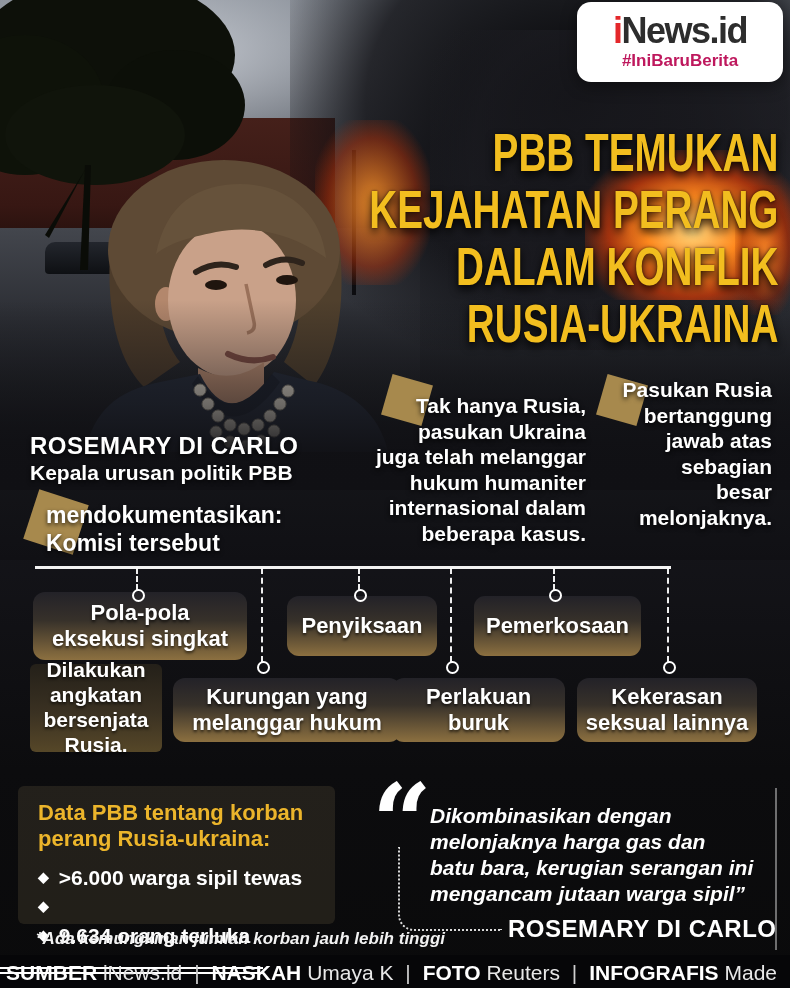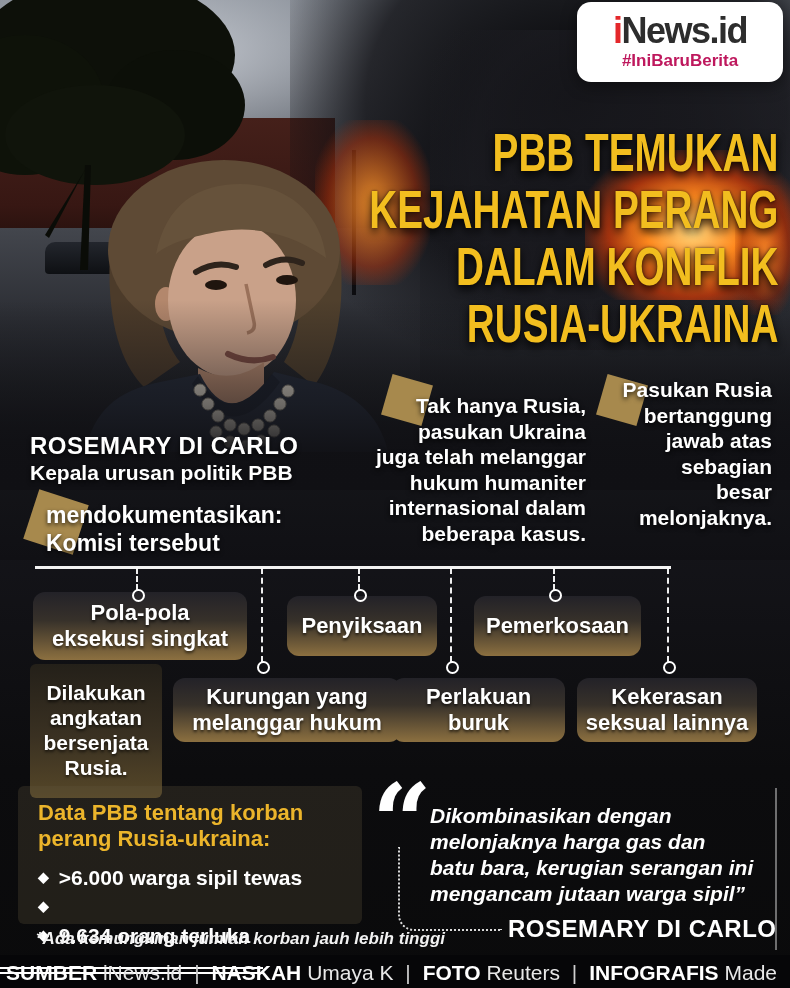--- a/index.html
+++ b/index.html
@@ -64,28 +64,28 @@
   
   .hline{position:absolute;left:35px;top:566px;width:636px;border-top:3px solid #f4f4f4;z-index:6;}
   .dashv{position:absolute;width:0;border-left:2px dashed rgba(252,252,252,.95);z-index:6;}
   .ring{position:absolute;width:9px;height:9px;border:2px solid #fff;border-radius:50%;z-index:6;background:transparent;}
   .gbox{position:absolute;z-index:5;border-radius:12px;display:flex;align-items:center;justify-content:center;
     text-align:center;font-weight:bold;font-size:22px;line-height:1.18;padding:4px 8px;box-sizing:border-box;
     background:linear-gradient(180deg,#232228 0%,#37312a 42%,#8c7040 100%);
     text-shadow:0 2px 3px rgba(0,0,0,.65);}
   .b1{left:33px;top:592px;width:214px;height:68px;}
   .b2{left:287px;top:596px;width:150px;height:60px;}
-  .b3{left:474px;top:596px;width:167px;height:60px;}
-  .sq{left:30px;top:664px;width:132px;height:134px;border-radius:6px;font-size:21px;
+  .b3{left:474px;top:596px;width:167px;height:60px;border-radius:11px;}
+  .sq{left:30px;top:664px;width:132px;height:88px;border-radius:6px;font-size:21px;
     background:linear-gradient(180deg,#242019 0%,#3a3122 55%,#564728 100%);}
   .r2a{left:173px;top:678px;width:228px;height:64px;}
   .r2b{left:392px;top:678px;width:173px;height:64px;}
   .r2c{left:577px;top:678px;width:180px;height:64px;}
   
-  .data-panel{position:absolute;left:18px;top:786px;width:344px;height:138px;z-index:6;
+  .data-panel{position:absolute;left:18px;top:786px;width:317px;height:138px;z-index:6;
     background:rgba(96,86,60,.28);border-radius:6px;padding:14px 12px 0 20px;box-sizing:border-box;}
   .data-title{color:#ECB52B;font-size:22px;font-weight:bold;line-height:26px;}
   .data-bullets{margin-top:11px;}
   .data-bullet{font-size:21px;font-weight:bold;line-height:29px;color:#fff;display:flex;align-items:center;}
   .data-bullet .dg{font-size:14px;margin-right:10px;color:#fff;}
   .footnote{position:absolute;left:36px;top:929px;z-index:6;font-size:17px;font-style:italic;font-weight:bold;color:#f2f2f2;}
   
   .quote{position:absolute;left:372px;top:783px;width:408px;height:172px;z-index:6;}
   .qmark{position:absolute;left:0;top:-4px;font-family:"DejaVu Serif",serif;font-weight:bold;
     font-size:104px;line-height:.85;color:#fff;}

